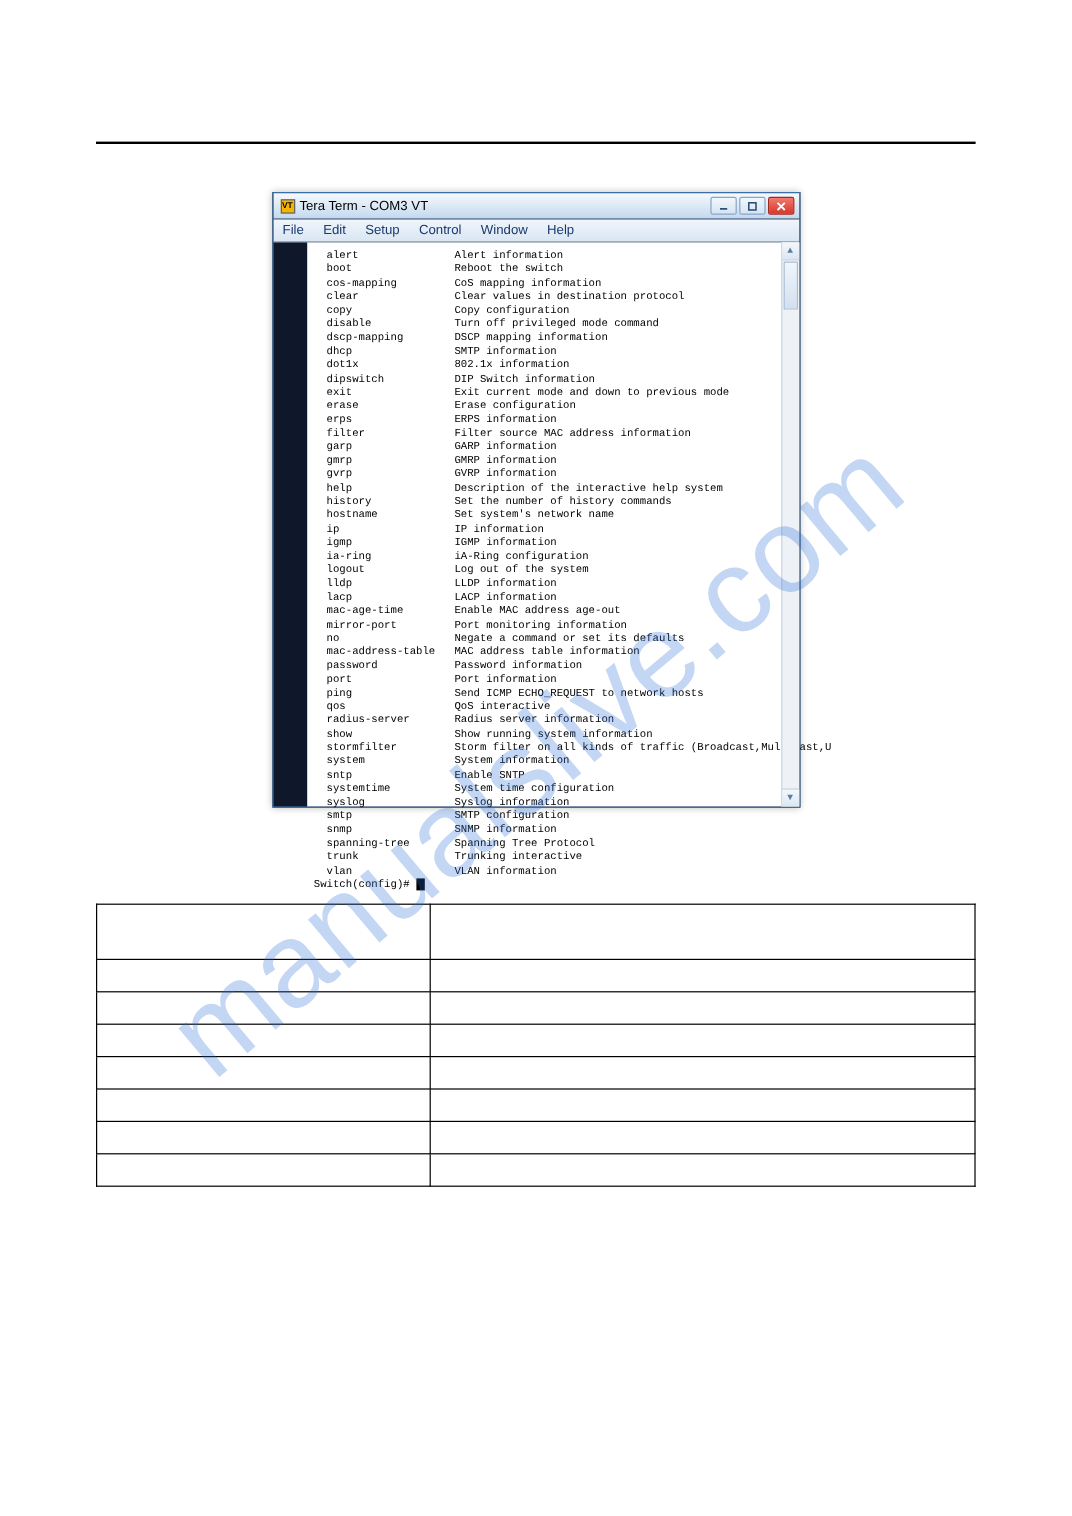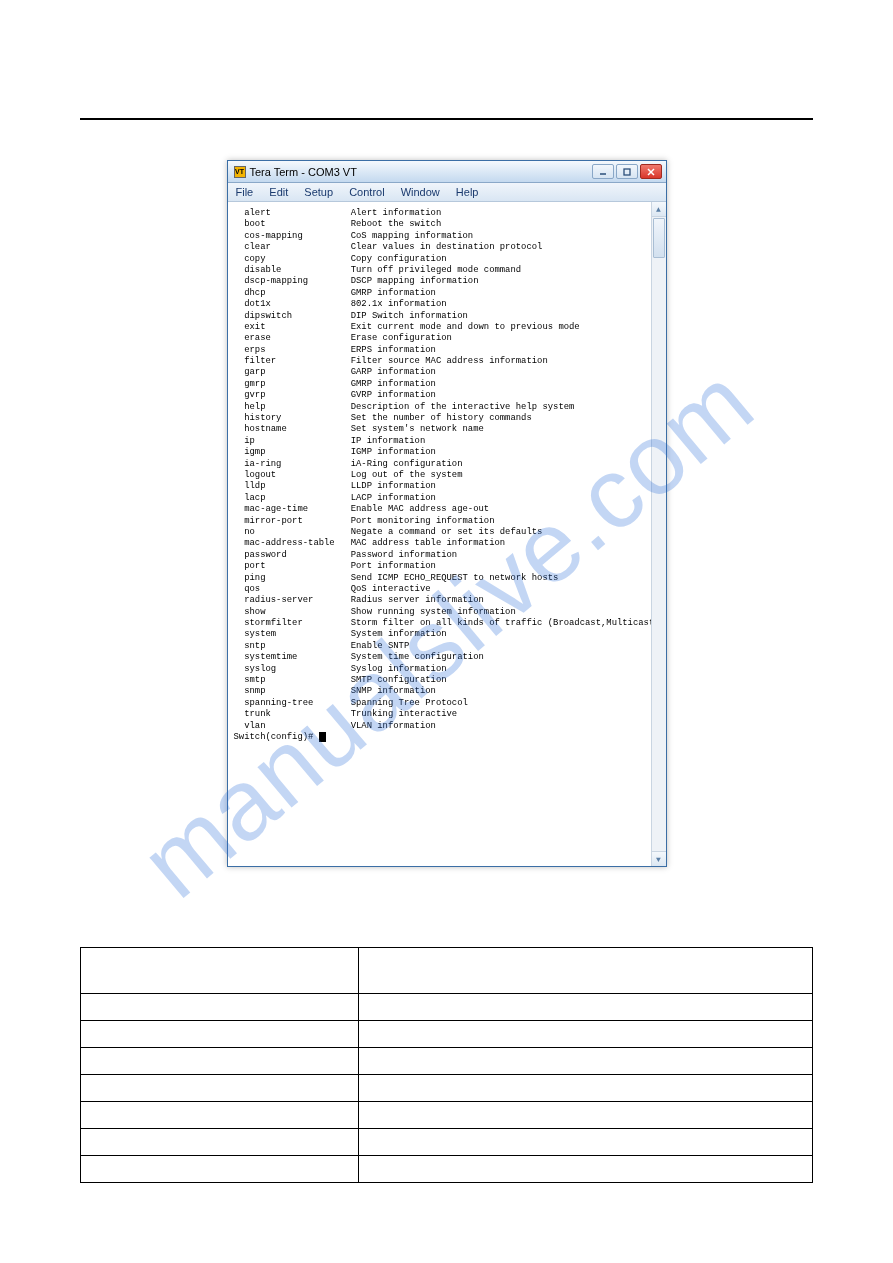--- a/index.html
+++ b/index.html
@@ -87,21 +87,22 @@
   }
   .menubar span { margin-right: 13px; }
   .term-body {
     position: relative;
     background: #fff;
     padding: 6px 4px 4px 6px;
     font-family: "Courier New", monospace;
     font-size: 8.9px;
     line-height: 1.28;
     color: #000;
-    height: 664px;
+    height: 470px;
+    margin-left: 28px;
   }
   .term-line { white-space: pre; }
   .scrollbar {
     position: absolute;
     top: 0; right: 0; bottom: 0;
     width: 15px;
     background: #eef2f7;
     border-left: 1px solid #c9d5e2;
   }
   .scroll-arrow {
@@ -202,21 +203,21 @@
 
       <div class="term-body">
         <div id="term-lines">
             <div class="term-line">  alert               Alert information</div>
             <div class="term-line">  boot                Reboot the switch</div>
             <div class="term-line">  cos-mapping         CoS mapping information</div>
             <div class="term-line">  clear               Clear values in destination protocol</div>
             <div class="term-line">  copy                Copy configuration</div>
             <div class="term-line">  disable             Turn off privileged mode command</div>
             <div class="term-line">  dscp-mapping        DSCP mapping information</div>
-            <div class="term-line">  dhcp                GMRP information</div>
+            <div class="term-line">  dhcp                SMTP information</div>
             <div class="term-line">  dot1x               802.1x information</div>
             <div class="term-line">  dipswitch           DIP Switch information</div>
             <div class="term-line">  exit                Exit current mode and down to previous mode</div>
             <div class="term-line">  erase               Erase configuration</div>
             <div class="term-line">  erps                ERPS information</div>
             <div class="term-line">  filter              Filter source MAC address information</div>
             <div class="term-line">  garp                GARP information</div>
             <div class="term-line">  gmrp                GMRP information</div>
             <div class="term-line">  gvrp                GVRP information</div>
             <div class="term-line">  help                Description of the interactive help system</div>

